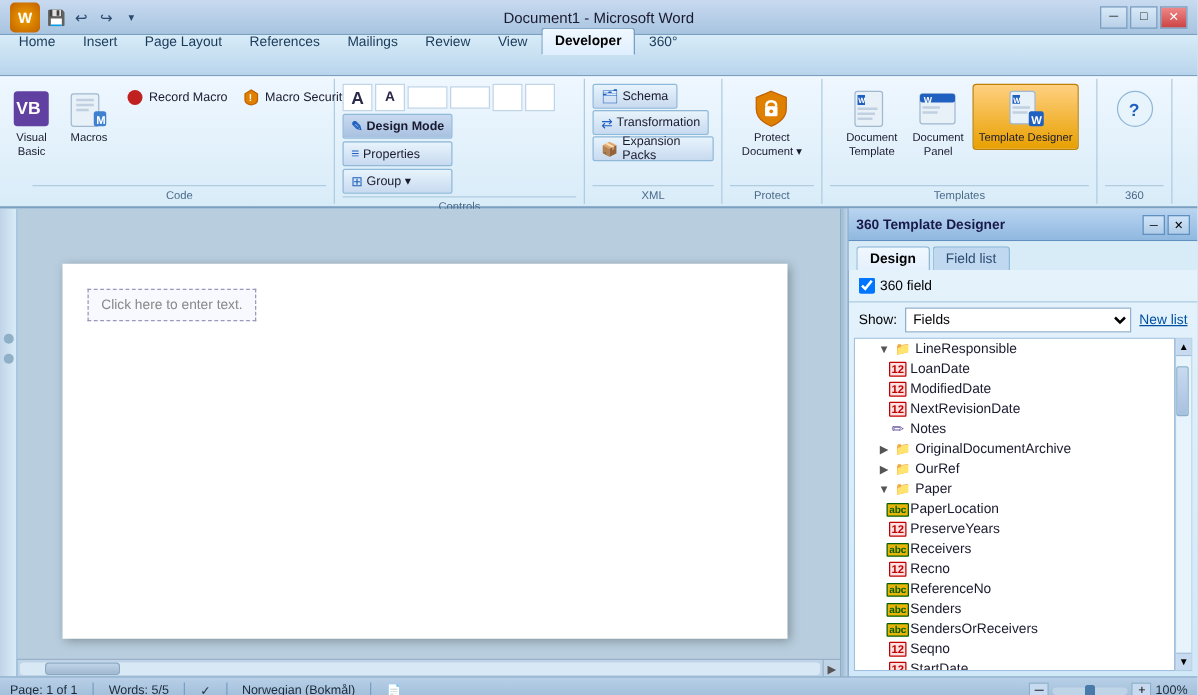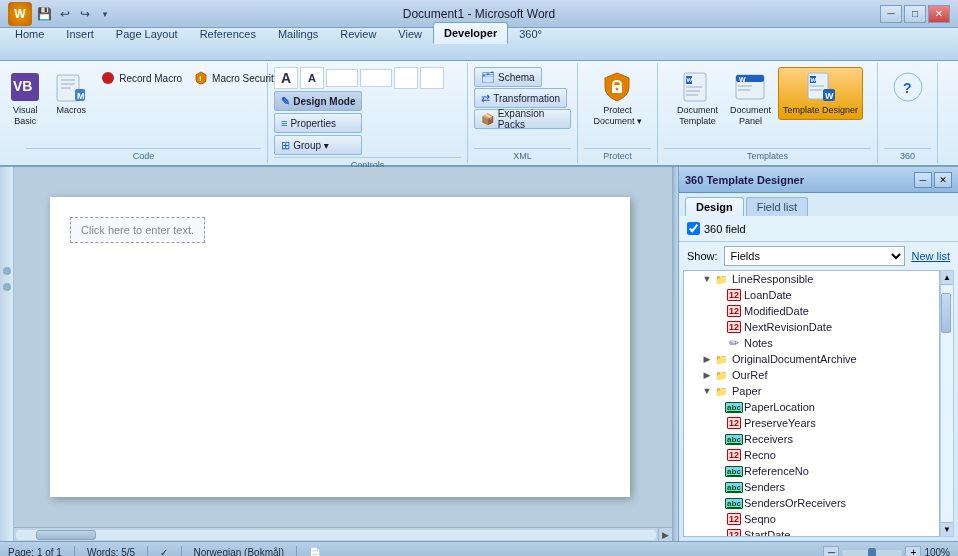--- a/index.html
+++ b/index.html
@@ -143,21 +143,21 @@
       background: #b8cede;
       display: flex;
       flex-direction: column;
       overflow: hidden;
       position: relative;
     }
     .doc-scroll-area {
       flex: 1;
       overflow: auto;
       display: flex;
-      align-items: center;
+      align-items: flex-end;
       justify-content: center;
       padding: 16px;
     }
     .doc-page {
       background: white;
       width: 580px;
       min-height: 300px;
       box-shadow: 2px 2px 8px rgba(0,0,0,0.3);
       padding: 20px;
       position: relative;
@@ -251,27 +251,27 @@
     }
     .tree-item {
       display: flex;
       align-items: center;
       padding: 1px 4px;
       font-size: 11px;
       cursor: pointer;
       white-space: nowrap;
     }
     .tree-item.indent1 { padding-left: 16px; }
-    .tree-item.indent2 { padding-left: 28px; }
+    .tree-item.indent2 { padding-left: 12px; }
     .tree-expand { width: 14px; height: 14px; display: flex; align-items: center; justify-content: center; font-size: 9px; color: #555; cursor: pointer; }
     .tree-icon { width: 16px; height: 14px; display: flex; align-items: center; justify-content: center; font-size: 10px; margin-right: 2px; }
     .tree-label { font-size: 11px; color: #1a1a2e; }
     .icon-folder { color: #e0a000; }
     .icon-field-12 { color: #c00000; font-size: 9px; font-weight: bold; background: #ffe0e0; border: 1px solid #c00000; padding: 0 1px; border-radius: 1px; }
-    .icon-field-abc { color: #006000; font-size: 8px; font-weight: bold; background: #7dd3fc; border: 1px solid #006000; padding: 0 1px; border-radius: 1px; text-decoration: underline; }
+    .icon-field-abc { color: #006000; font-size: 8px; font-weight: bold; background: #eab308; border: 1px solid #006000; padding: 0 1px; border-radius: 1px; }
     .icon-pencil { color: #7060a0; font-size: 12px; }
 
     
     .status-bar {
       background: linear-gradient(to bottom, #b8d0e8, #9ab8d4);
       height: 22px;
       display: flex;
       align-items: center;
       padding: 0 8px;
       border-top: 1px solid #7a9fc0;

